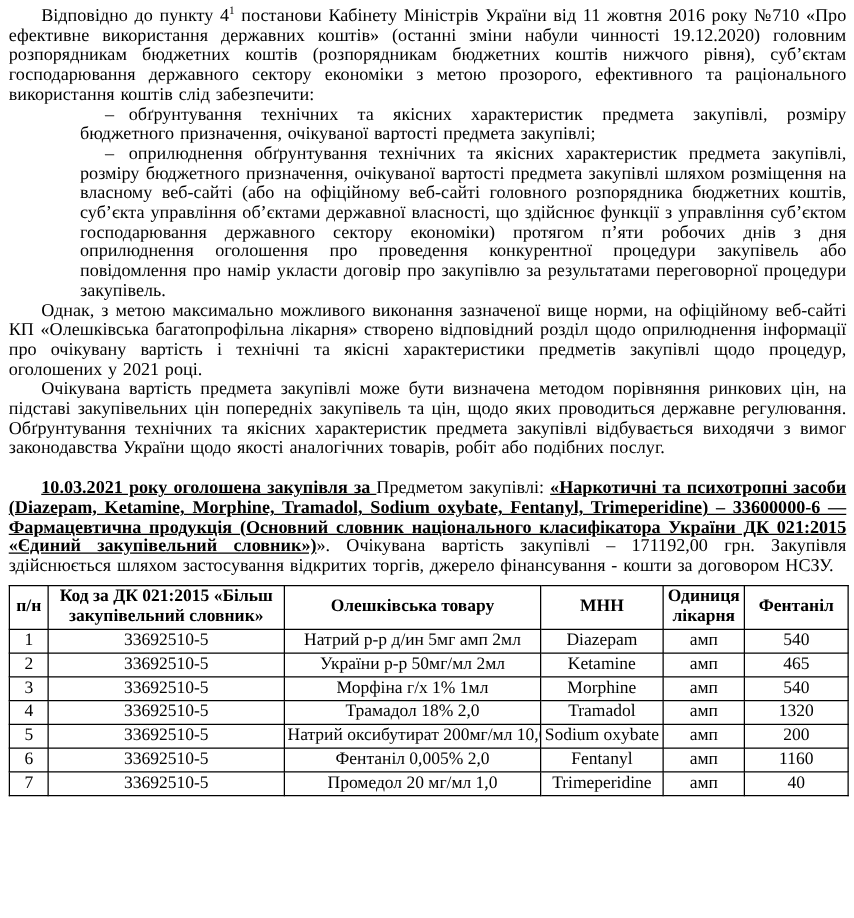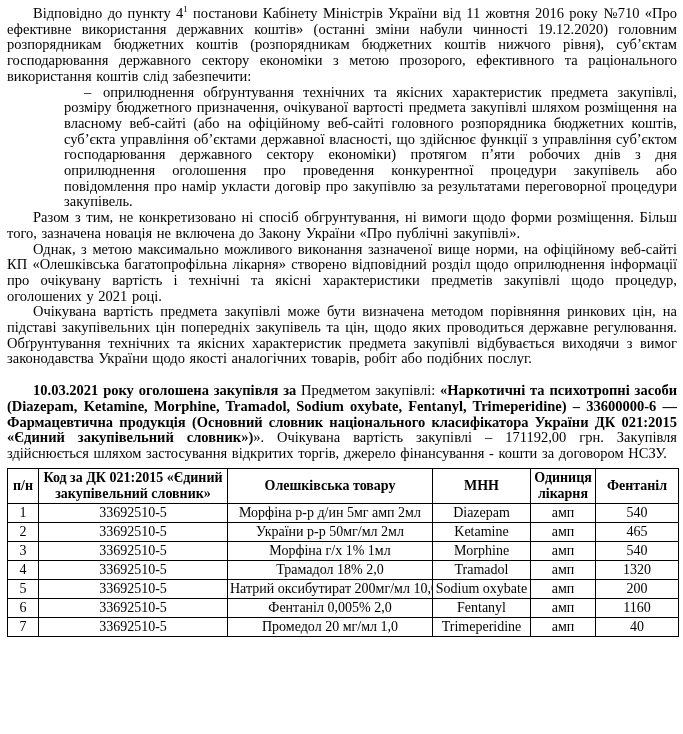--- a/index.html
+++ b/index.html
@@ -37,21 +37,21 @@
   }
   .bullet-item .dash {
     display: inline-block;
     width: 8px;
     margin-right: 11px;
     text-indent: 0;
   }
   .announce {
     margin-top: 16px;
   }
-  .b { font-weight: bold; }
+  .b { font-weight: bold; text-decoration: underline; }
   sup.fnote {
     font-size: 9px;
     vertical-align: super;
     line-height: 0;
   }
   table.goods {
     margin-top: 6px;
     border-collapse: collapse;
     table-layout: fixed;
     width: 671px;
@@ -85,55 +85,55 @@
   col.c-qty   { width: 83px; }
 </style>
 </head>
 <body>
 
 <div class="page">
 
   <p class="para"><span>Відповідно до пункту 4</span><sup class="fnote">1</sup><span> постанови Кабінету Міністрів України від 11 жовтня 2016 року №710 «Про ефективне використання державних коштів» (останні зміни набули чинності 19.12.2020) головним розпорядникам бюджетних коштів (розпорядникам бюджетних коштів нижчого рівня), суб’єктам господарювання державного сектору економіки з метою прозорого, ефективного та раціонального використання коштів слід забезпечити:</span></p>
 
   <div>
+    <p class="bullet-item"><span class="dash">–</span><span>обґрунтування технічних та якісних характеристик предмета закупівлі, розміру бюджетного призначення, очікуваної вартості предмета закупівлі;</span></p>
     <p class="bullet-item"><span class="dash">–</span><span>оприлюднення обґрунтування технічних та якісних характеристик предмета закупівлі, розміру бюджетного призначення, очікуваної вартості предмета закупівлі шляхом розміщення на власному веб-сайті (або на офіційному веб-сайті головного розпорядника бюджетних коштів, суб’єкта управління об’єктами державної власності, що здійснює функції з управління суб’єктом господарювання державного сектору економіки) протягом п’яти робочих днів з дня оприлюднення оголошення про проведення конкурентної процедури закупівель або повідомлення про намір укласти договір про закупівлю за результатами переговорної процедури закупівель.</span></p>
   </div>
 
-  <p class="para">Разом з тим, не конкретизовано ні спосіб обгрунтування, ні вимоги щодо форми розміщення. Більш того, зазначена новація не включена до Закону України «Про публічні закупівлі».</p>
 
   <p class="para">Однак, з метою максимально можливого виконання зазначеної вище норми, на офіційному веб-сайті КП «Олешківська багатопрофільна лікарня» створено відповідний розділ щодо оприлюднення інформації про очікувану вартість і технічні та якісні характеристики предметів закупівлі щодо процедур, оголошених у 2021 році.</p>
 
   <p class="para">Очікувана вартість предмета закупівлі може бути визначена методом порівняння ринкових цін, на підставі закупівельних цін попередніх закупівель та цін, щодо яких проводиться державне регулювання. Обґрунтування технічних та якісних характеристик предмета закупівлі відбувається виходячи з вимог законодавства України щодо якості аналогічних товарів, робіт або подібних послуг.</p>
 
   <p class="para announce"><span class="b">10.03.2021 року оголошена закупівля за </span><span>Предметом закупівлі: </span><span class="b">«Наркотичні та психотропні засоби (Diazepam, Ketamine, Morphine, Tramadol, Sodium oxybate, Fentanyl, Trimeperidine) – 33600000-6 — Фармацевтична продукція (Основний словник національного класифікатора України ДК 021:2015 «Єдиний закупівельний словник»)</span><span>». Очікувана вартість закупівлі – 171192,00 грн. Закупівля здійснюється шляхом застосування відкритих торгів, джерело фінансування - кошти за договором НСЗУ.</span></p>
 
   <table class="goods">
     <colgroup>
       <col class="c-num">
         <col class="c-code">
         <col class="c-name">
         <col class="c-mnn">
         <col class="c-unit">
         <col class="c-qty">
     </colgroup>
     <thead>
       <tr>
         <th>п/н</th>
-        <th>Код за ДК 021:2015 «Єдиний закупівельний словник»</th>
+        <th>Код за ДК 021:2015 «Більш закупівельний словник»</th>
         <th>Олешківська товару</th>
         <th>МНН</th>
         <th>Одиниця лікарня</th>
         <th>Фентаніл</th>
       </tr>
     </thead>
     <tbody>
       <tr>
         <td>1</td>
         <td>33692510-5</td>
-        <td>Морфіна р-р д/ин 5мг амп 2мл</td>
+        <td>Натрий р-р д/ин 5мг амп 2мл</td>
         <td>Diazepam</td>
         <td>амп</td>
         <td>540</td>
       </tr>
       <tr>
         <td>2</td>
         <td>33692510-5</td>
         <td>України р-р 50мг/мл 2мл</td>
         <td>Ketamine</td>
         <td>амп</td>

